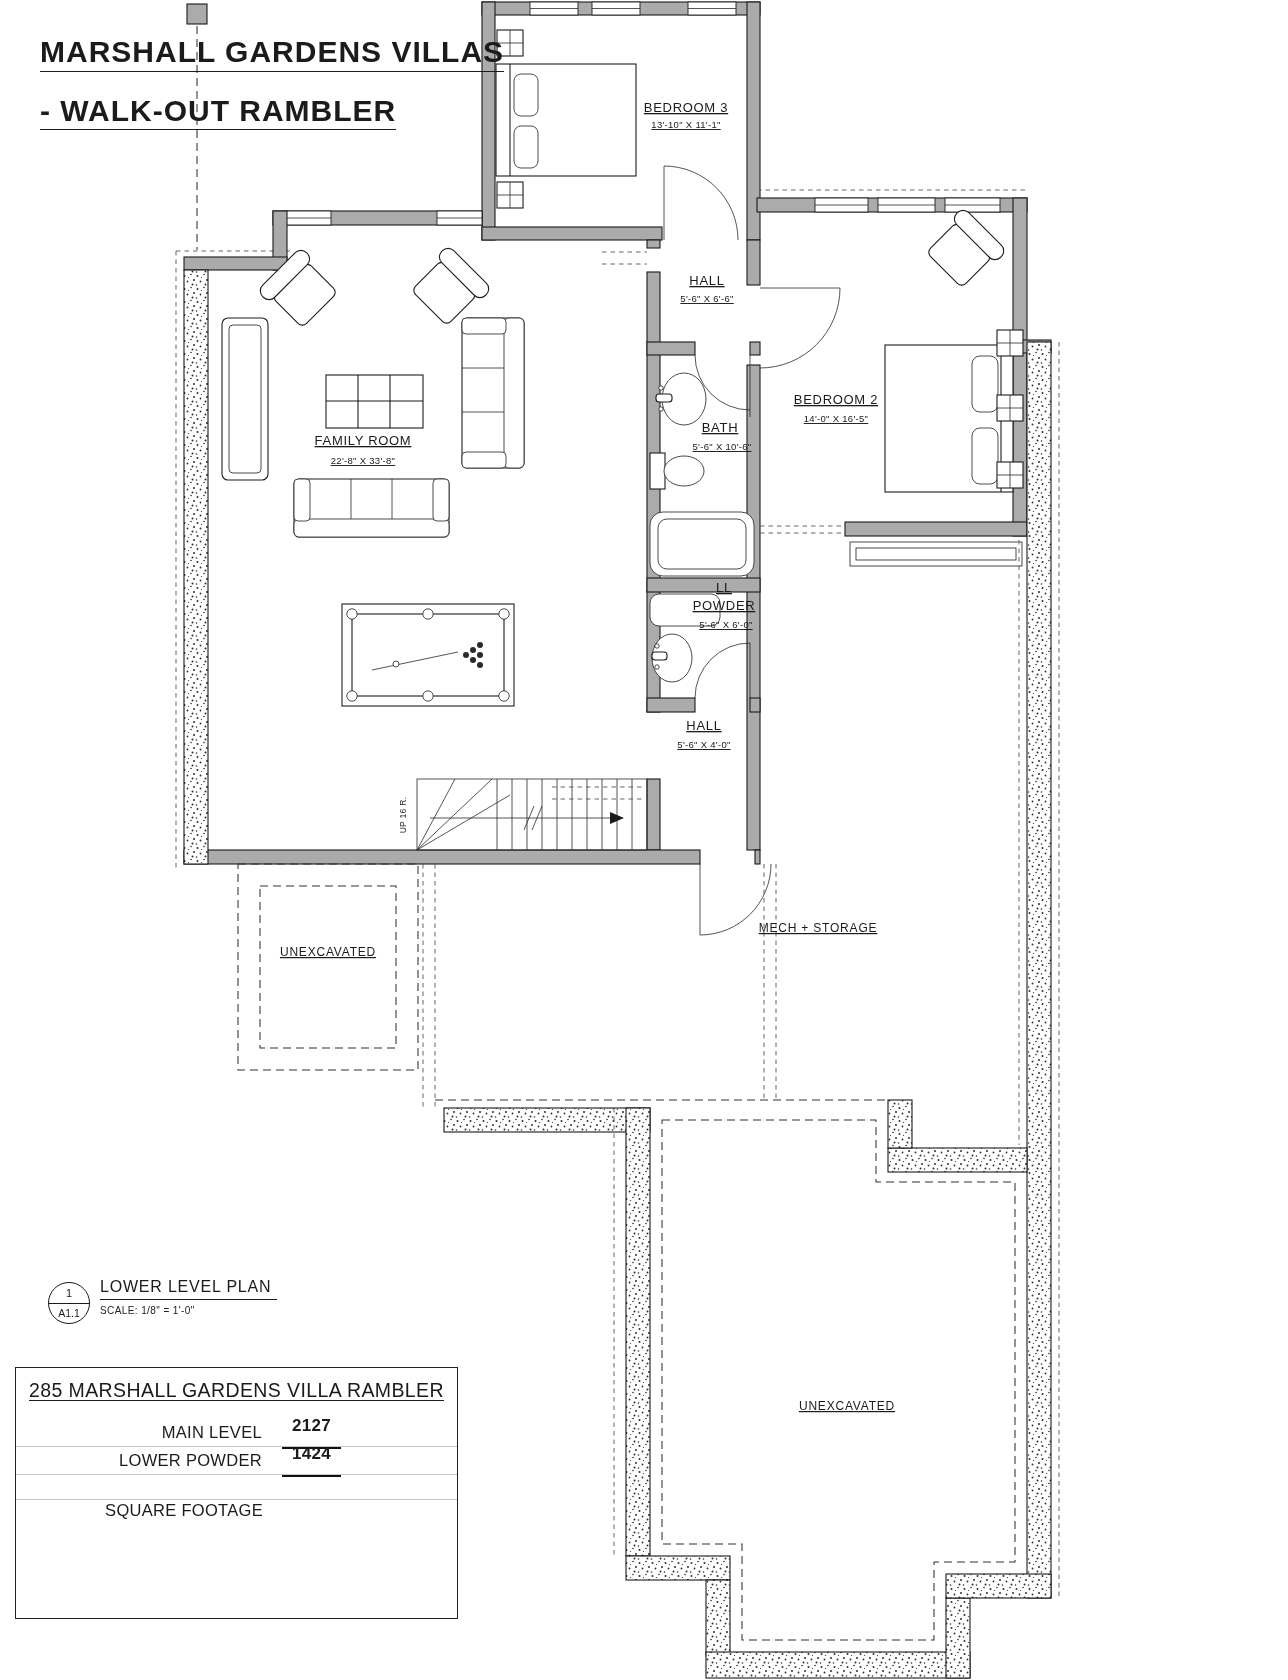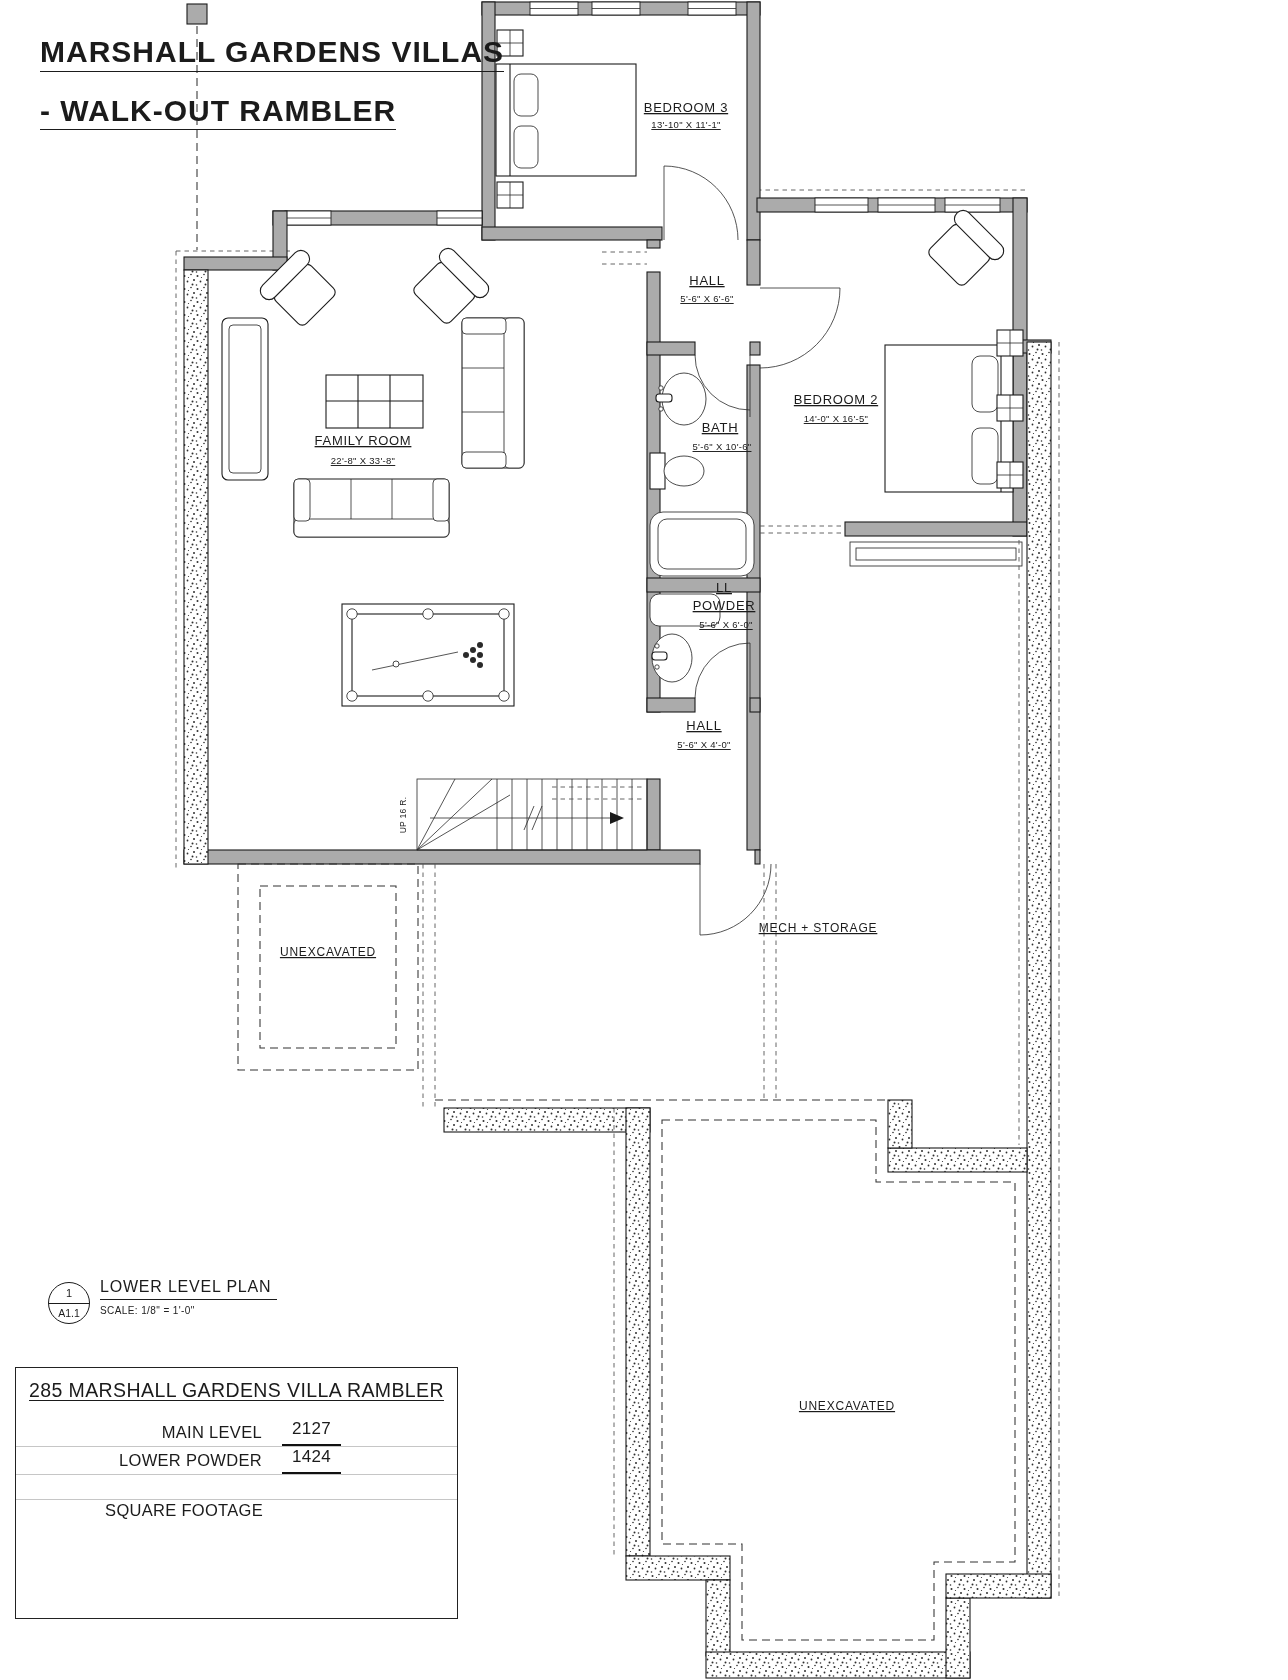--- a/index.html
+++ b/index.html
@@ -38,21 +38,21 @@
   .tb-scale{font-size:10px;letter-spacing:0.4px;margin-top:5px;color:#222;}
 
   .sq-box{position:absolute;left:15px;top:1367px;width:443px;height:252px;border:1.7px solid #222;
           box-sizing:border-box;padding-top:9px;}
   .sq-title{text-align:center;font-size:19.5px;letter-spacing:0.4px;text-decoration:underline;
             text-underline-offset:3px;line-height:1.35;}
   .sq-rows{margin-top:16px;}
   .sq-row{height:27px;border-bottom:1px solid #c6c6c6;display:flex;align-items:center;
           justify-content:flex-end;padding-right:116px;gap:20px;font-size:16.5px;letter-spacing:0.3px;}
   .sq-row-empty{height:24px;}
-  .sq-value{border-bottom:2.2px solid #111;padding:0 10px 5px;font-size:17px;}
+  .sq-value{border-bottom:2.2px solid #111;padding:0 10px 11px;font-size:17px;font-weight:bold;}
   .sq-sub{width:247px;text-align:right;font-size:16.5px;letter-spacing:0.3px;margin-top:1px;}
 </style>
 </head>
 <body>
 
 <svg width="1288" height="1680" viewBox="0 0 1288 1680">
   <defs>
     <pattern id="stip" width="13" height="13" patternUnits="userSpaceOnUse">
       <rect width="13" height="13" fill="#ffffff"></rect>
       <g fill="#2e2e2e">

